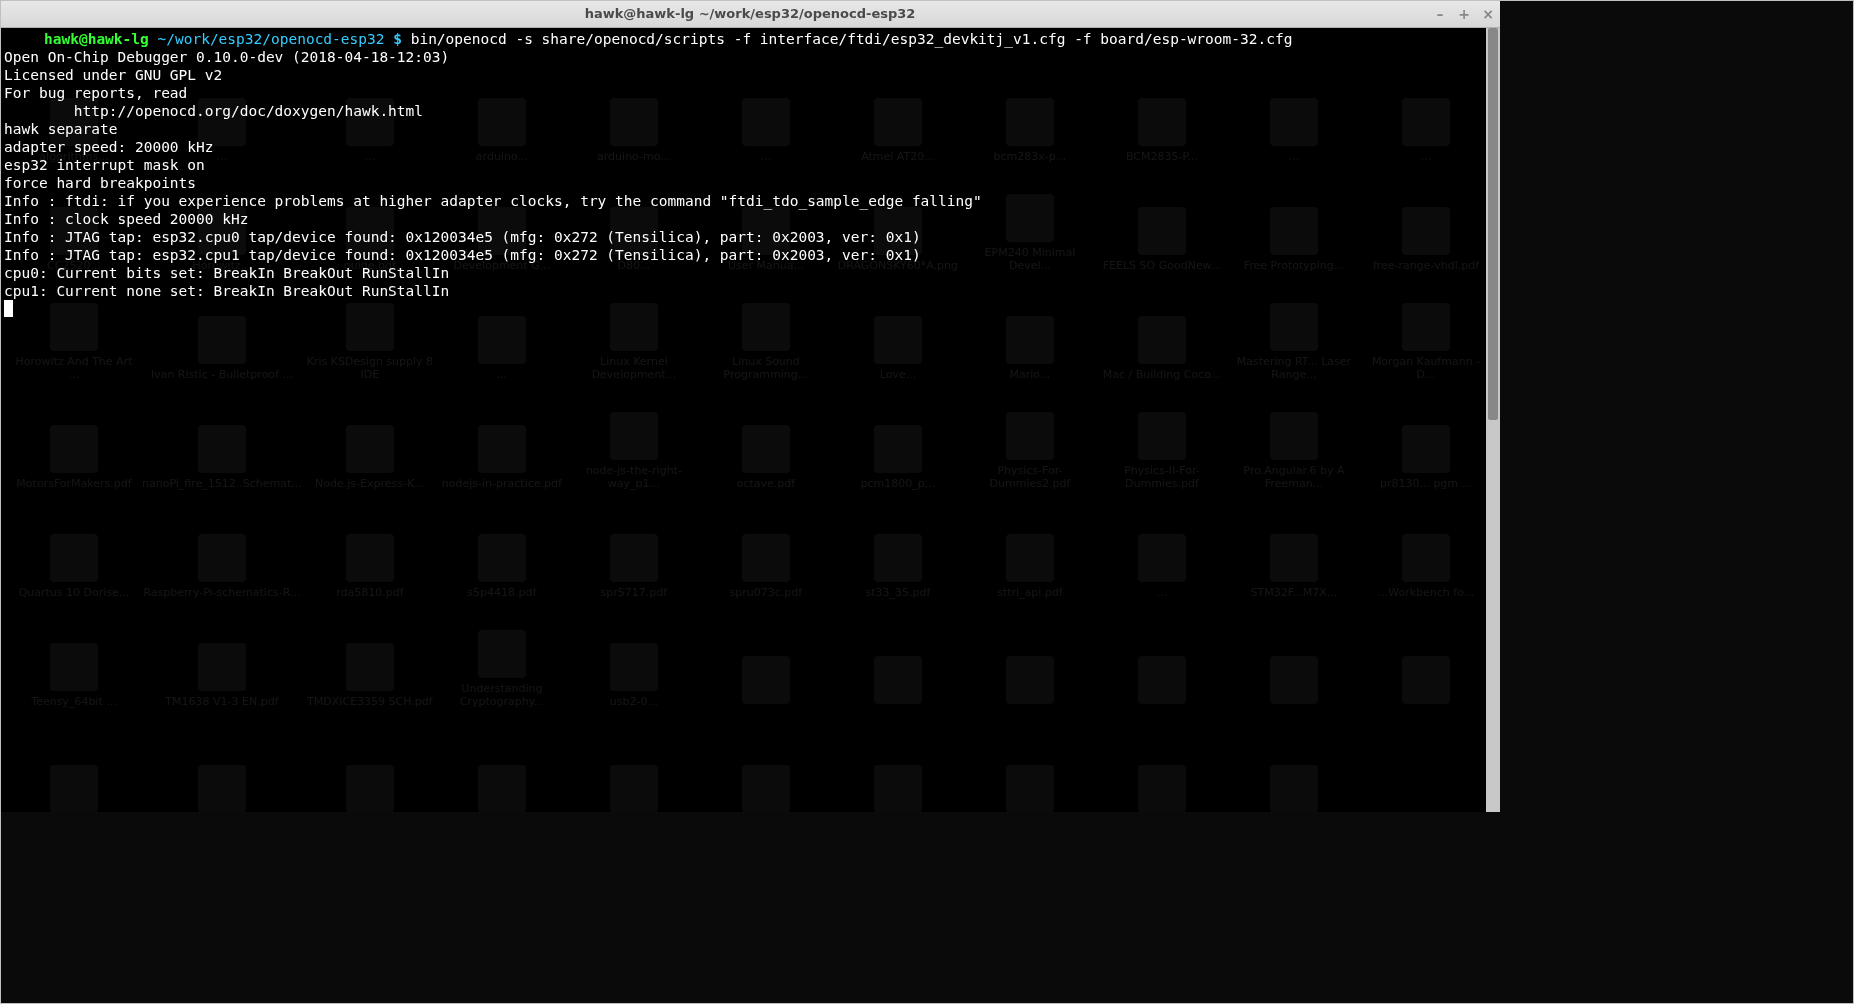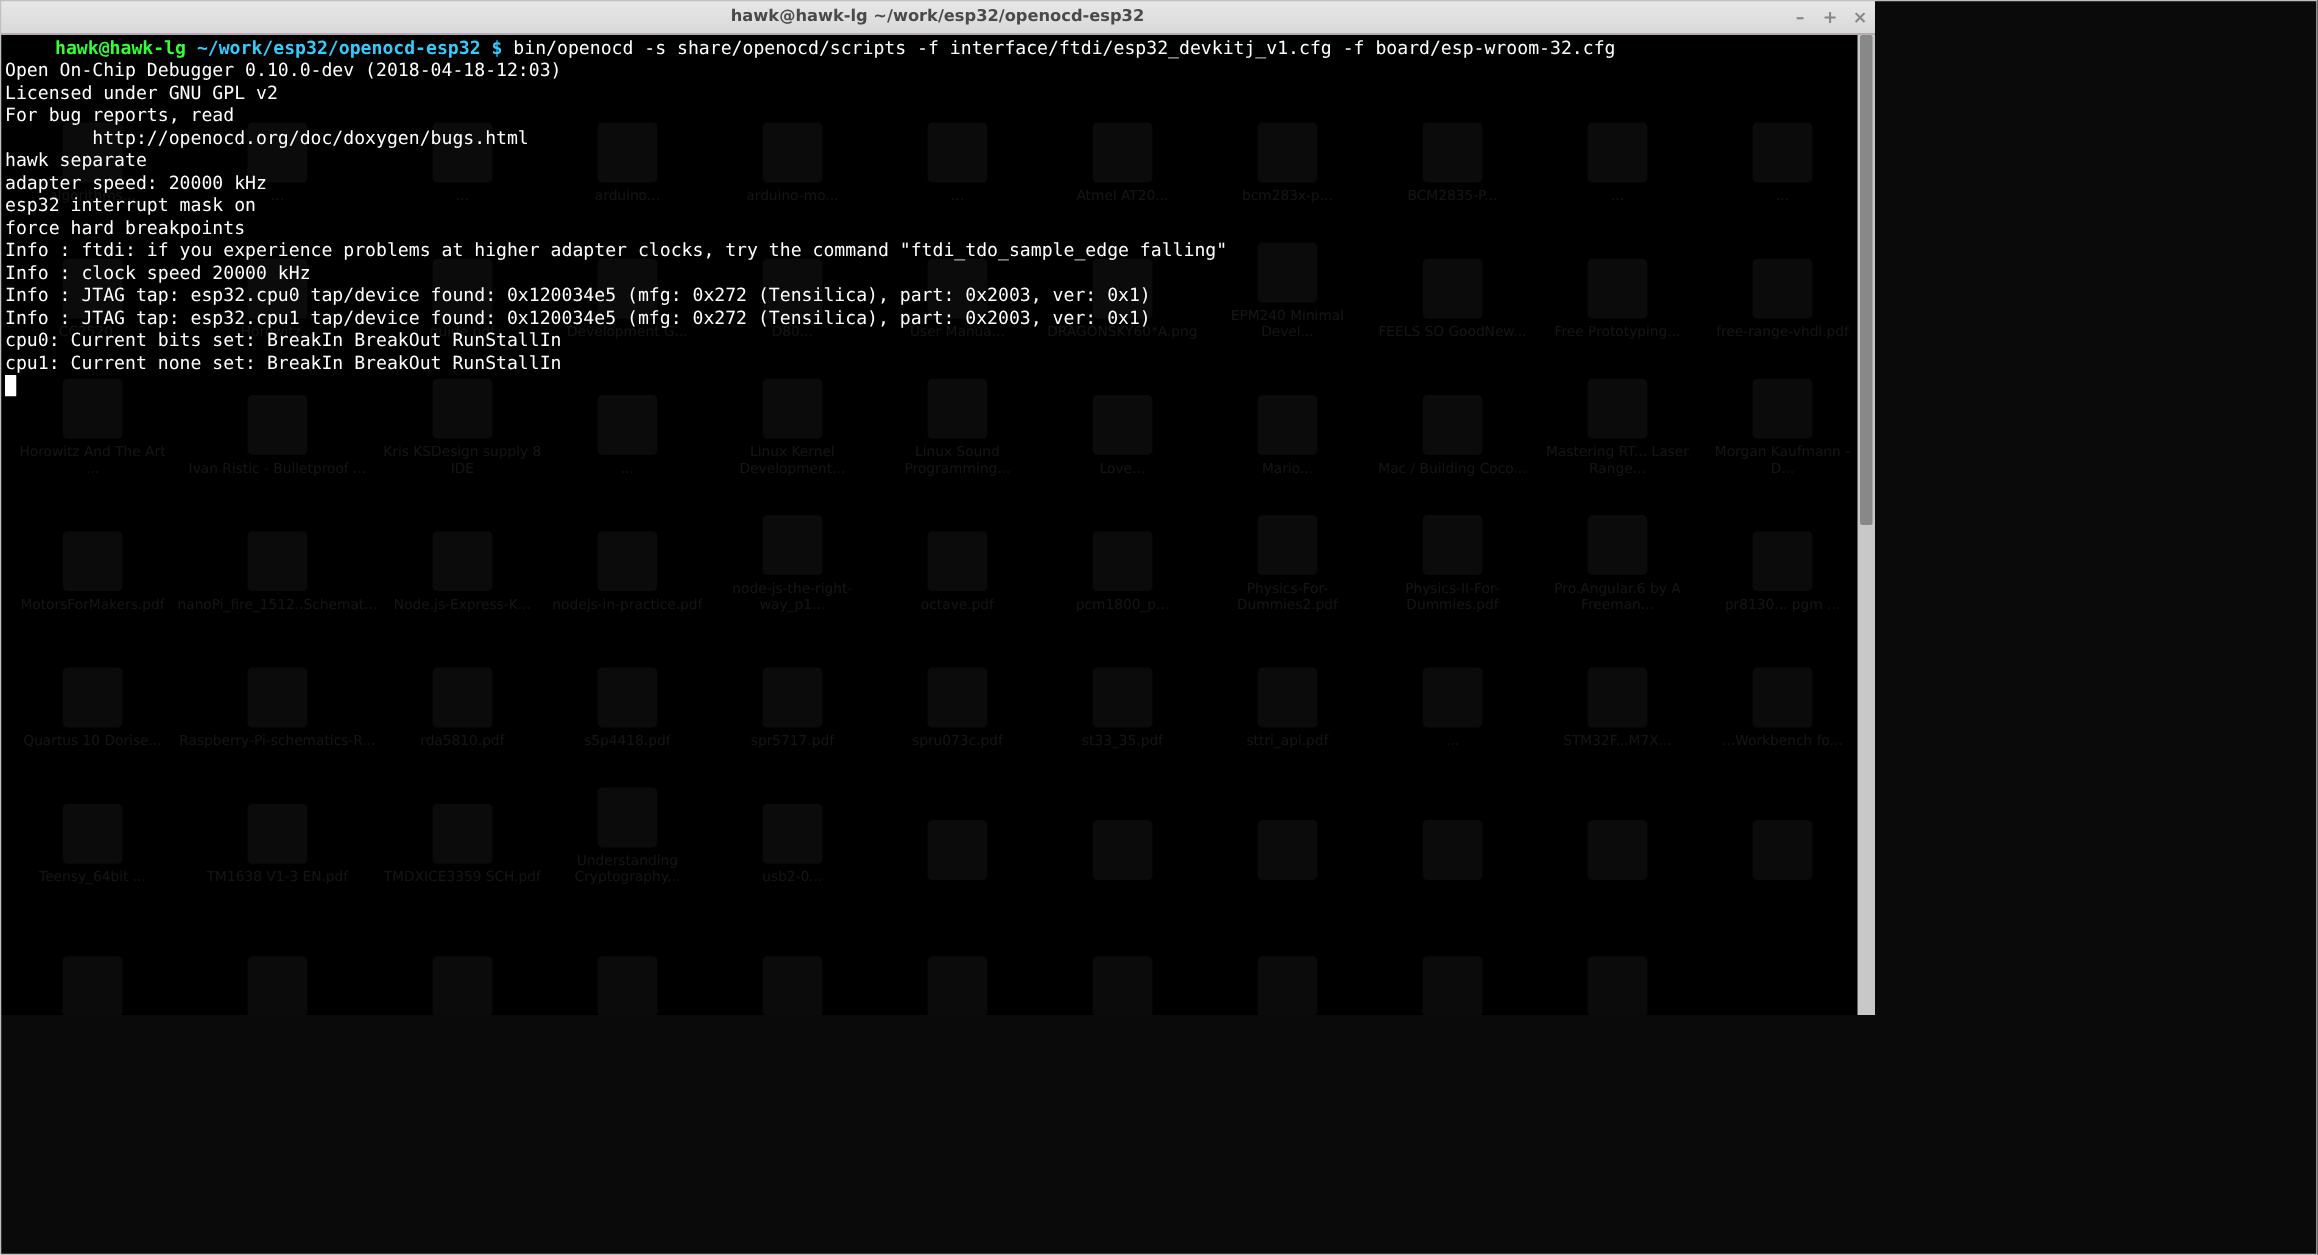--- a/index.html
+++ b/index.html
@@ -94,21 +94,21 @@
       inset: 0;
       padding: 2px 4px;
       font-family: "DejaVu Sans Mono", "Liberation Mono", monospace;
       font-size: 14.5px;
       line-height: 18px;
       color: #ffffff;
       white-space: pre;
       letter-spacing: 0;
     }
     .prompt-user { color: #33ff33; font-weight: bold; margin-left: 40px; }
-    .prompt-path { color: #33ccff; font-weight: bold; }
+    .prompt-path { color: #33ccff; font-weight: normal; }
     .prompt-dollar { color: #33ccff; font-weight: bold; }
     .cmd { color: #ffffff; }
     .out { color: #ffffff; }
     .cursor-block {
       display: inline-block;
       width: 9px;
       height: 17px;
       background: #ffffff;
       vertical-align: text-bottom;
     }
@@ -456,21 +456,21 @@
             <div class="ic"></div>
             <span></span>
           </div>
         </div>
     </div>
 
     <div class="terminal-content" id="term"><span class="prompt-user">hawk@hawk-lg</span> <span class="prompt-path">~/work/esp32/openocd-esp32 </span><span class="prompt-dollar">$</span> <span class="cmd">bin/openocd -s share/openocd/scripts -f interface/ftdi/esp32_devkitj_v1.cfg -f board/esp-wroom-32.cfg</span>
 <span class="out">Open On-Chip Debugger 0.10.0-dev (2018-04-18-12:03)</span>
 <span class="out">Licensed under GNU GPL v2</span>
 <span class="out">For bug reports, read</span>
-<span class="out">        http://openocd.org/doc/doxygen/bugs.html</span>
+<span class="out">        http://openocd.org/doc/doxygen/hawk.html</span>
 <span class="out">hawk separate</span>
 <span class="out">adapter speed: 20000 kHz</span>
 <span class="out">esp32 interrupt mask on</span>
 <span class="out">force hard breakpoints</span>
 <span class="out">Info : ftdi: if you experience problems at higher adapter clocks, try the command "ftdi_tdo_sample_edge falling"</span>
 <span class="out">Info : clock speed 20000 kHz</span>
 <span class="out">Info : JTAG tap: esp32.cpu0 tap/device found: 0x120034e5 (mfg: 0x272 (Tensilica), part: 0x2003, ver: 0x1)</span>
 <span class="out">Info : JTAG tap: esp32.cpu1 tap/device found: 0x120034e5 (mfg: 0x272 (Tensilica), part: 0x2003, ver: 0x1)</span>
 <span class="out">cpu0: Current bits set: BreakIn BreakOut RunStallIn</span>
 <span class="out">cpu1: Current none set: BreakIn BreakOut RunStallIn</span>

